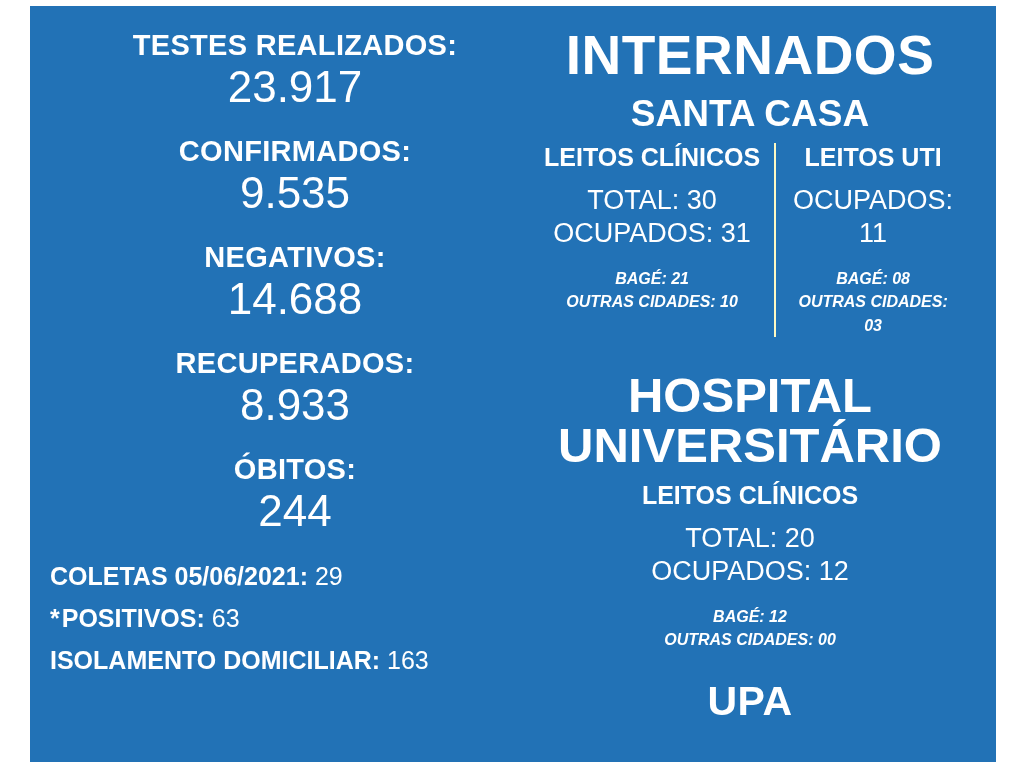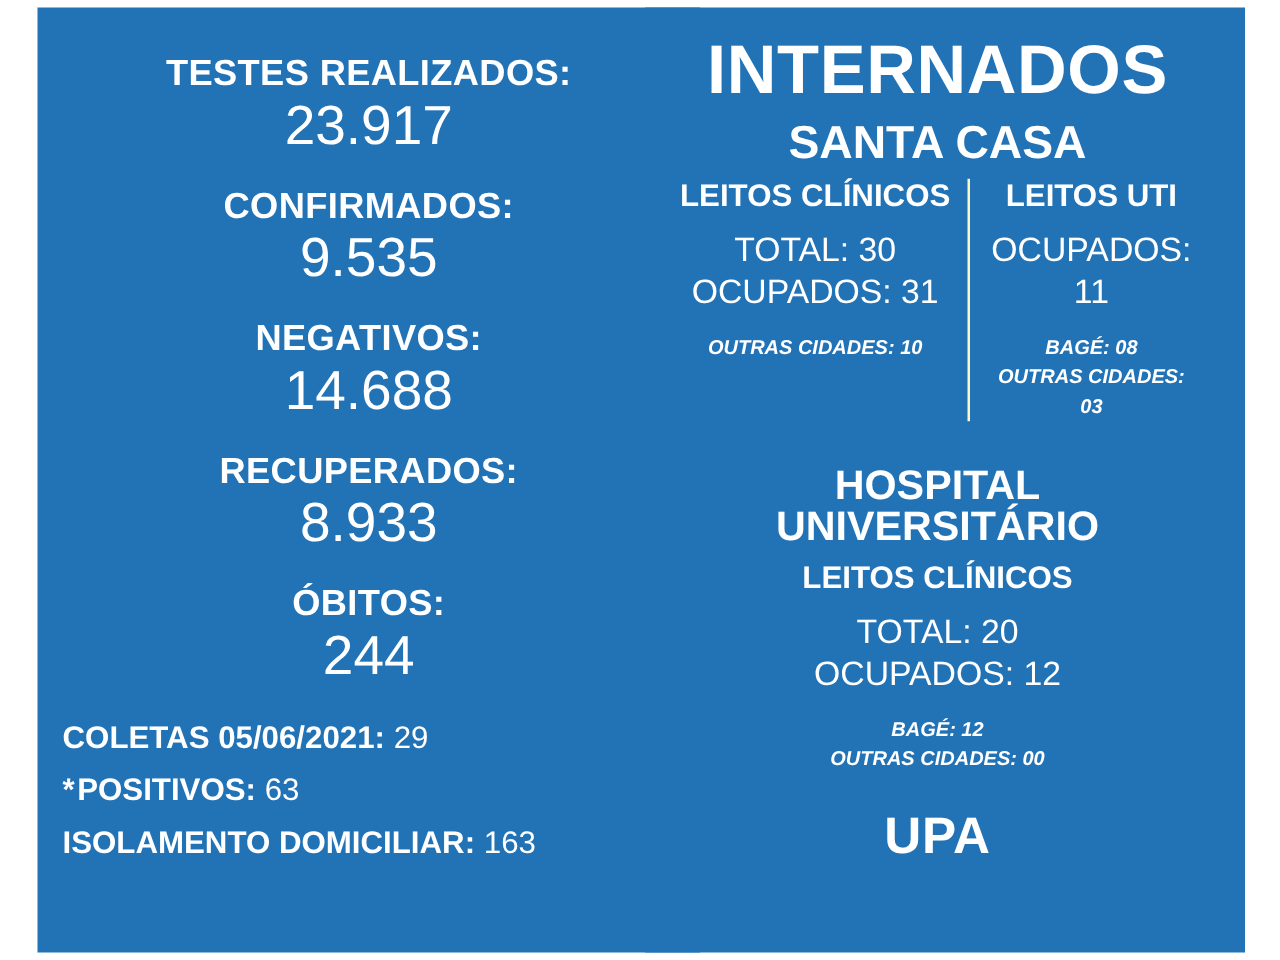--- a/index.html
+++ b/index.html
@@ -20,21 +20,21 @@
   }
 
   
   .panel-left {
     position: absolute;
     left: 30px;
     top: 6px;
     width: 530px;
     height: 756px;
     background: #2272B6;
-    padding: 38px 20px 0 20px;
+    padding: 24px 20px 0 20px;
     color: #ffffff;
     text-align: center;
   }
   .panel-right {
     position: absolute;
     left: 516px;
     top: 6px;
     width: 480px;
     height: 756px;
     background: #2272B6;
@@ -82,21 +82,21 @@
     letter-spacing: 0.5px;
     line-height: 1;
     margin-bottom: 12px;
   }
   .hospital-name {
     font-size: 37px;
     font-weight: bold;
     line-height: 1.02;
     margin-bottom: 10px;
   }
-  .hospital-name.two-line { font-size: 33px; }
+  .hospital-name.two-line { font-size: 49px; }
 
   .cols {
     display: flex;
     justify-content: center;
     align-items: stretch;
     gap: 0;
   }
   .col {
     flex: 1;
     padding: 0 14px;
@@ -187,20 +187,21 @@
     <div class="title-main">INTERNADOS</div>
 
     <div class="hospital-name">SANTA CASA</div>
 
     <div class="cols">
       <div class="col">
         <div class="bed-title">LEITOS CLÍNICOS</div>
         <div class="bed-line">TOTAL: 30</div>
         <div class="bed-line">OCUPADOS: 31</div>
         <div class="sub-block">
+          <div>BAGÉ: 21</div>
           <div>OUTRAS CIDADES: 10</div>
         </div>
       </div>
       <div class="col">
         <div class="bed-title">LEITOS UTI</div>
         <div class="bed-line">OCUPADOS: 11</div>
         <div class="sub-block">
           <div>BAGÉ: 08</div>
           <div>OUTRAS CIDADES: 03</div>
         </div>

